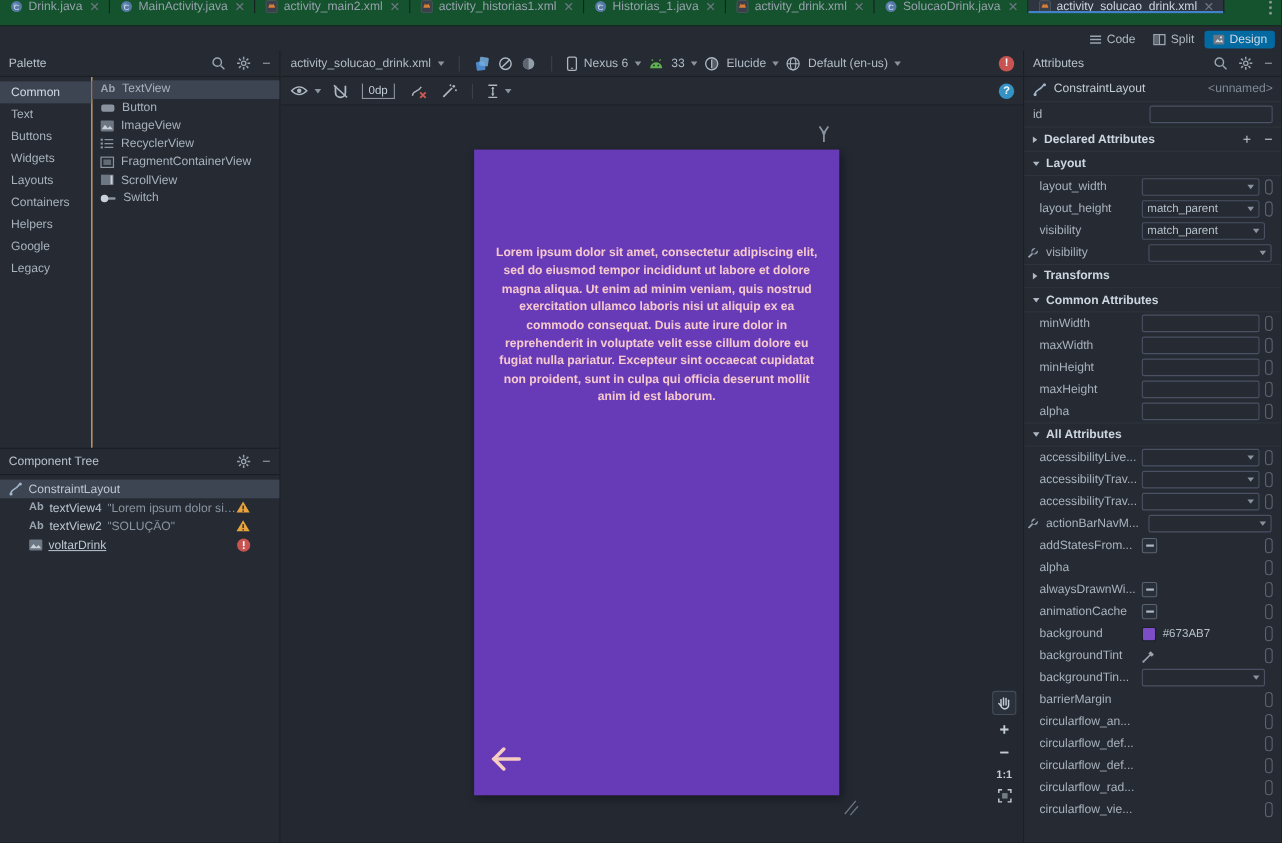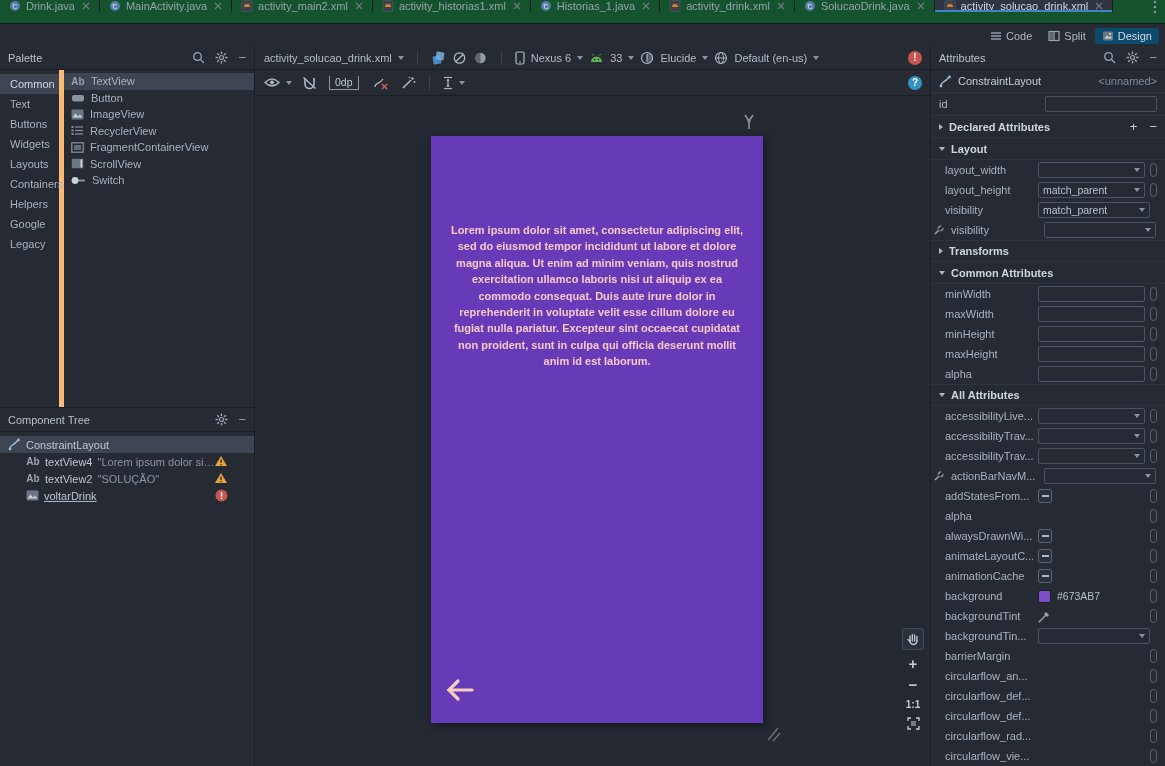--- a/index.html
+++ b/index.html
@@ -12,35 +12,35 @@
           border-bottom:1px solid #171b21;display:flex;align-items:flex-start;}
   .tab{display:flex;align-items:center;gap:5px;padding:0 9px;color:#97a1ad;cursor:pointer;
        border-right:1px solid #1a1e25;position:relative;white-space:nowrap;}
   .tab.active{background:#2f3540;color:#ccd5de;}
   .tab.active::after{content:"";position:absolute;left:0;right:0;bottom:0;height:2px;background:#4083c9;}
   .tab .close{color:#6d7683;font-size:11px;margin-left:2px;}
   .tab-overflow{margin-left:auto;display:flex;align-items:center;padding:0 8px;color:#8a94a0;font-size:12px;}
   
   .mode-row{position:absolute;left:0;top:25px;width:1165px;height:21px;display:flex;align-items:center;justify-content:flex-end;padding-right:6px;gap:2px;}
   .mode-btn{display:flex;align-items:center;gap:4px;padding:2px 7px;border-radius:3px;color:#aeb8c2;cursor:pointer;}
-  .mode-btn.active{background:#0c4a6e;color:#d2dae2;}
+  .mode-btn.active{background:#0369a1;color:#d2dae2;}
   
   .ic{display:inline-flex;align-items:center;justify-content:center;line-height:0;flex:0 0 auto;}
   .caret{width:0;height:0;border-left:3.5px solid transparent;border-right:3.5px solid transparent;border-top:4px solid #8a94a0;display:inline-block;}
   .tri-r{width:0;height:0;border-top:3.5px solid transparent;border-bottom:3.5px solid transparent;border-left:4.5px solid #aeb8c2;display:inline-block;}
   .tri-d{width:0;height:0;border-left:3.5px solid transparent;border-right:3.5px solid transparent;border-top:4.5px solid #aeb8c2;display:inline-block;}
   .vsep{width:1px;height:14px;background:#3a414c;margin:0 7px;}
   
   .left-panel{position:absolute;left:0;top:46px;width:255px;height:720px;background:#262b33;border-right:1px solid #1a1e25;display:flex;flex-direction:column;}
   .panel-header{height:24px;display:flex;align-items:center;padding:0 8px;border-bottom:1px solid #1a1e25;color:#b8c1cb;flex:0 0 auto;}
   .panel-header .sp{flex:1;}
   .panel-header .hicon{margin-left:10px;color:#97a1ad;cursor:pointer;}
   .palette{height:362px;display:flex;flex-direction:column;border-bottom:1px solid #1a1e25;justify-content:flex-end;}
   .pal-body{flex:1;display:flex;min-height:0;}
-  .pal-cats{width:64px;border-right:5px solid #fdba74;padding-top:4px;}
+  .pal-cats{width:84px;border-right:1px solid #fdba74;padding-top:4px;}
   .pal-cat{height:20px;line-height:20px;padding-left:10px;color:#a8b2bd;cursor:pointer;white-space:nowrap;}
   .pal-cat.sel{background:#3d4452;color:#d2dae2;}
   .pal-items{flex:1;padding-top:3px;}
   .pal-item{height:16.5px;display:flex;align-items:center;gap:6px;padding:0 6px;color:#a8b2bd;cursor:pointer;white-space:nowrap;border:1px solid transparent;}
   .pal-item.sel{background:#3d4452;border:1px solid #5f7globe9;}
   .pal-item.sel{border:1px solid #5f7globe9;}
   .ab-glyph{font-size:10px;font-weight:bold;color:#9aa5b1;width:14px;text-align:center;}
   .ctree{flex:1;display:flex;flex-direction:column;min-height:0;}
   .ctree-rows{padding-top:4px;}
   .tree-row{height:17px;display:flex;align-items:center;gap:5px;padding:0 6px;white-space:nowrap;position:relative;cursor:pointer;}
@@ -856,27 +856,20 @@
             <span class="pill"></span>
           </div>
           <div class="attr-row">
             <span class="attr-label">alwaysDrawnWi...</span>
             <span class="attr-ctl">
               <span class="togglebox"></span>
             </span>
             <span class="pill"></span>
           </div>
           <div class="attr-row">
-            <span class="attr-label">animateLayoutC...</span>
-            <span class="attr-ctl">
-              <span class="togglebox"></span>
-            </span>
-            <span class="pill"></span>
-          </div>
-          <div class="attr-row">
             <span class="attr-label">animationCache</span>
             <span class="attr-ctl">
               <span class="togglebox"></span>
             </span>
             <span class="pill"></span>
           </div>
           <div class="attr-row">
             <span class="attr-label">background</span>
             <span class="attr-ctl">
               <span class="swatch" style="background: rgb(124, 77, 196);"></span>

